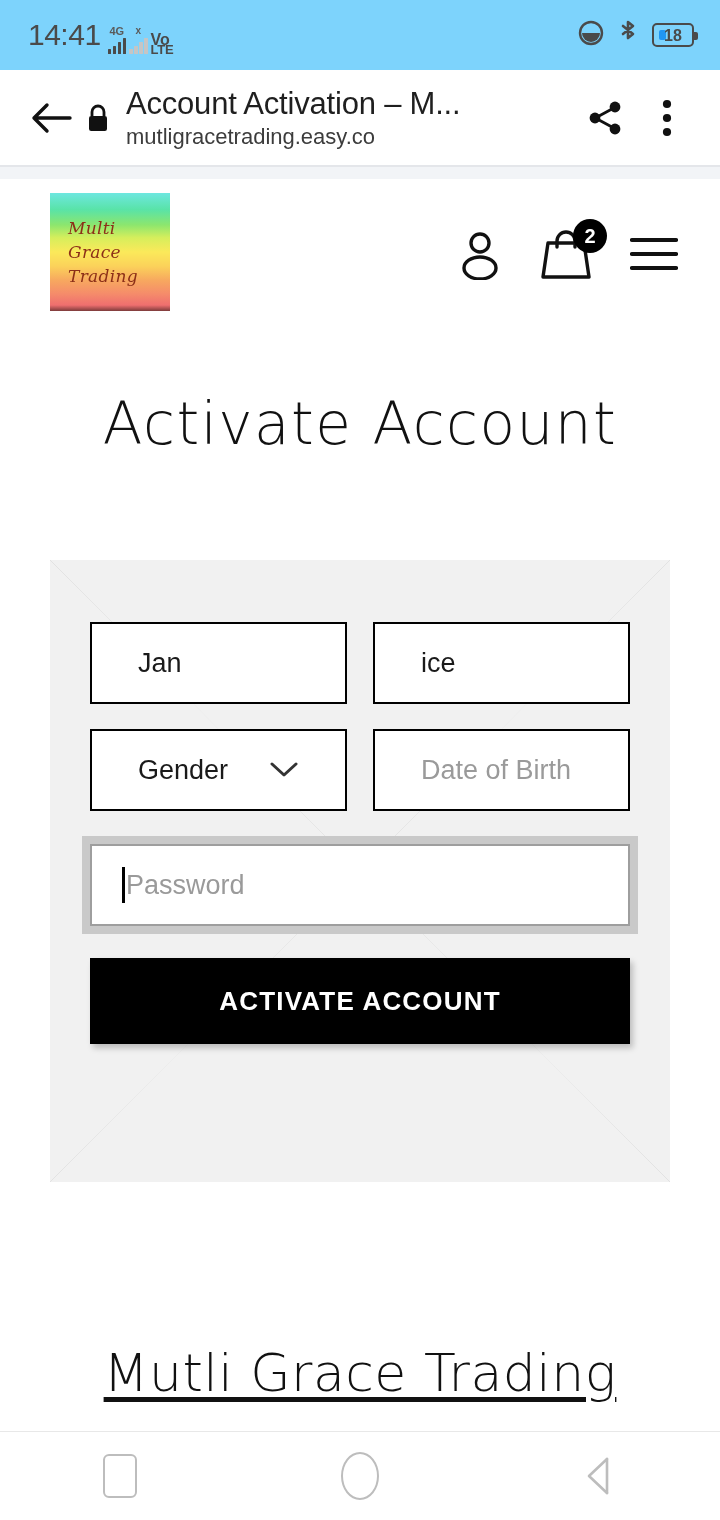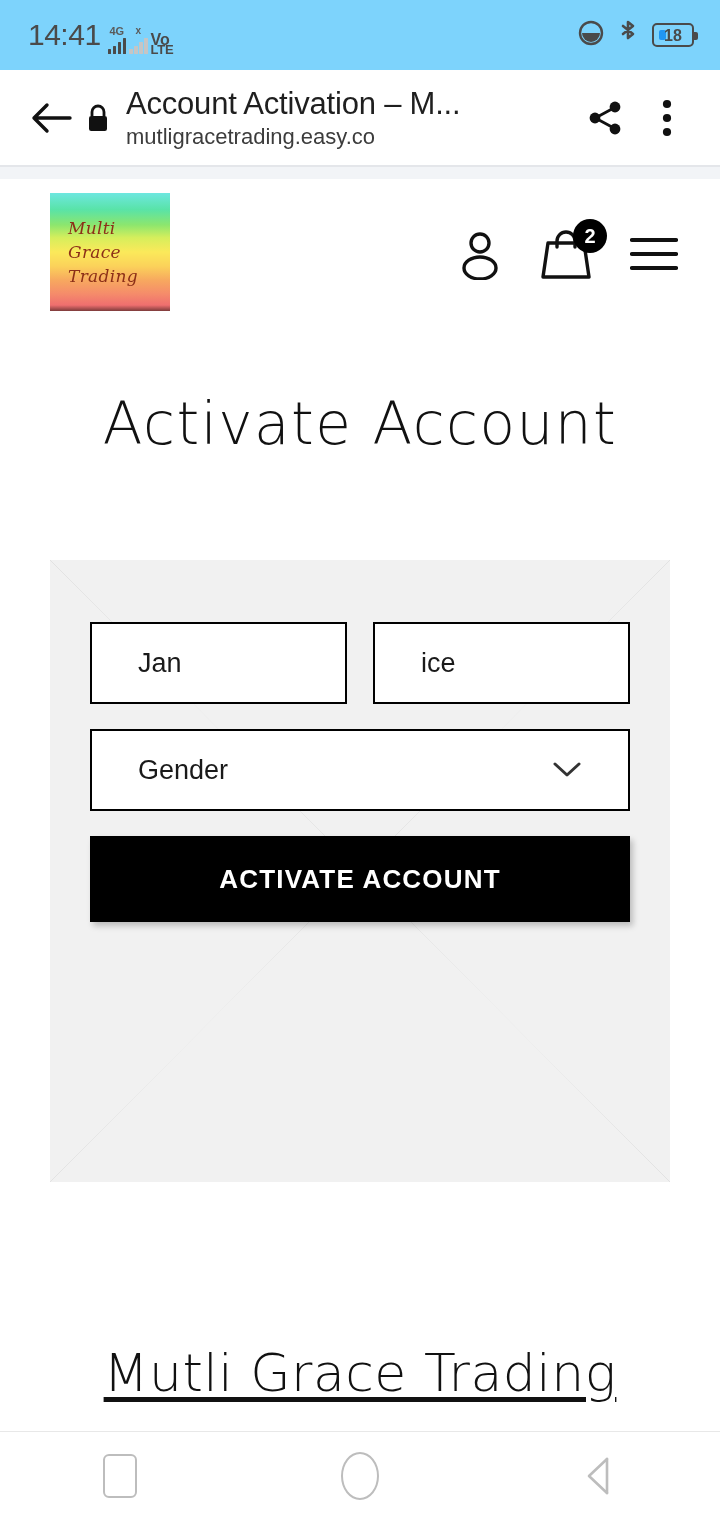--- a/index.html
+++ b/index.html
@@ -297,22 +297,29 @@
 
       <div class="row">
         <div class="field select-field">
           <span>Gender</span>
           <span class="chev">
             <svg width="30" height="18" viewBox="0 0 30 18">
               <path d="M3 3l12 11L27 3" fill="none" stroke="#333" stroke-width="3" stroke-linecap="round" stroke-linejoin="round"></path>
             </svg>
           </span>
         </div>
+        <div class="field placeholder">Date of Birth</div>
       </div>
 
+      <div class="pw-wrap">
+        <div class="pw-field">
+          <span class="caret"></span>
+          <span class="pw-placeholder">Password</span>
+        </div>
+      </div>
 
       <div class="activate-btn">ACTIVATE ACCOUNT</div>
     </div>
   </div>
 
   <a class="footer-link" href="#">Mutli Grace Trading</a>
   <div class="footer-rule"></div>
 
   <div class="navbar">
     <span class="nav-btn">

